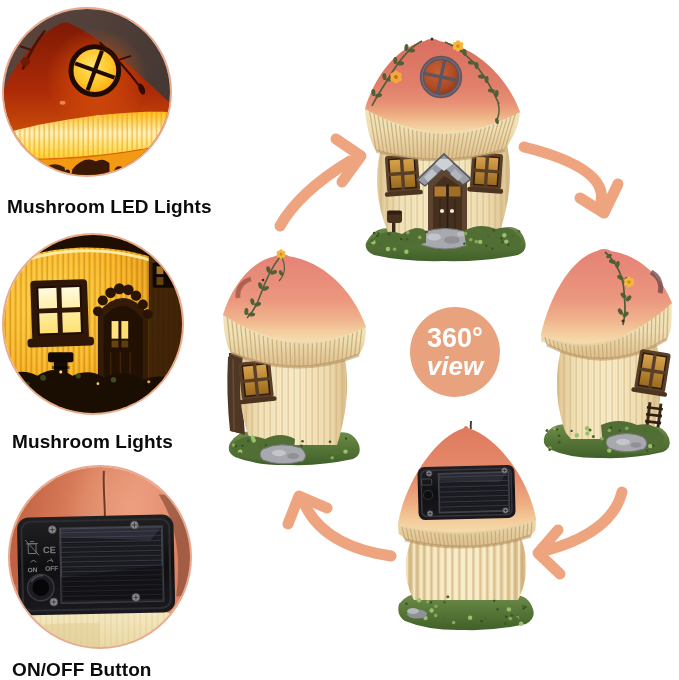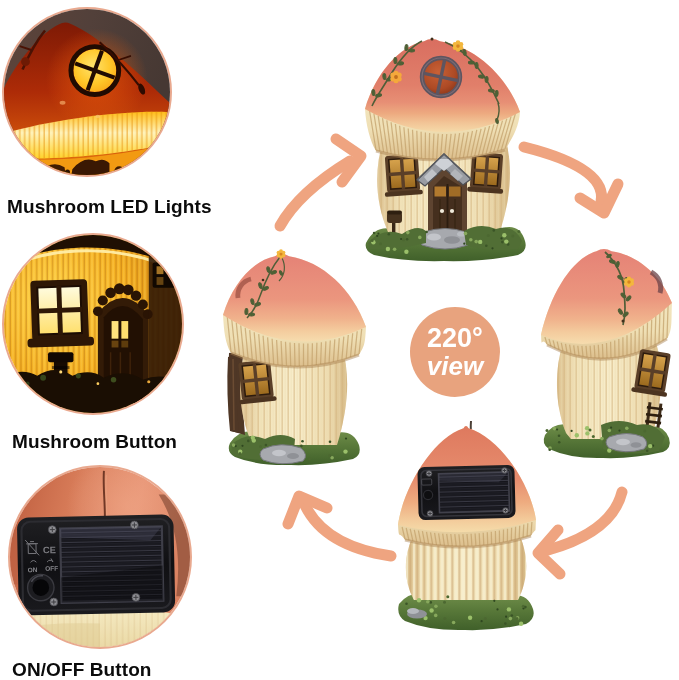--- a/index.html
+++ b/index.html
@@ -249,21 +249,21 @@
     <circle cx="40" cy="146" r="3" fill="#36451b"></circle>
             <circle cx="76" cy="144" r="2.6" fill="#36451b"></circle>
     <circle cx="112" cy="148" r="2.8" fill="#3d4d1e"></circle>
             <circle cx="24" cy="152" r="2.2" fill="#2c3a16"></circle>
     <circle cx="58" cy="140" r="1.6" fill="#ffd977"></circle>
             <circle cx="96" cy="152" r="1.4" fill="#ffcf60"></circle>
     <circle cx="148" cy="150" r="1.6" fill="#e8a83c"></circle>
   </g>
 </svg>
       </div>
-  <div class="feature-label" style="left:12px;top:431px">Mushroom Button</div>
+  <div class="feature-label" style="left:12px;top:431px">Mushroom Lights</div>
 </section>
 
 <section>
   <div class="feature-circle" style="left:8px;top:465px;width:184px;height:184px">
 <svg viewBox="0 0 184 184" width="100%" height="100%">
   <rect width="184" height="184" fill="url(#c3cap)"></rect>
   <circle cx="120" cy="40" r="62" fill="url(#c3hi)"></circle>
   <path d="M-4 152 Q92 134 188 154 L188 188 L-4 188 Z" fill="url(#c3cream)"></path>
   <path d="M-4 152 Q92 134 188 154 L188 188 L-4 188 Z" fill="url(#ribs)" opacity="0.5"></path>
   <path d="M152 28 Q178 70 170 132 L184 132 L184 28 Z" fill="#7c4430" opacity="0.6"></path>
@@ -747,17 +747,17 @@
       <path d="M558 530 L538 553 L560 574"></path>
     </g>
     <g>
       <path d="M391 556 Q323 546 304 503"></path>
       <path d="M288 524 L299 496 L327 508"></path>
     </g>
   </g>
 </svg>
 
 <div class="badge">
-  <div class="badge-line1">220°</div>
+  <div class="badge-line1">360°</div>
   <div class="badge-line2">view</div>
 </div>
 
 </div>
 
 </body></html>

